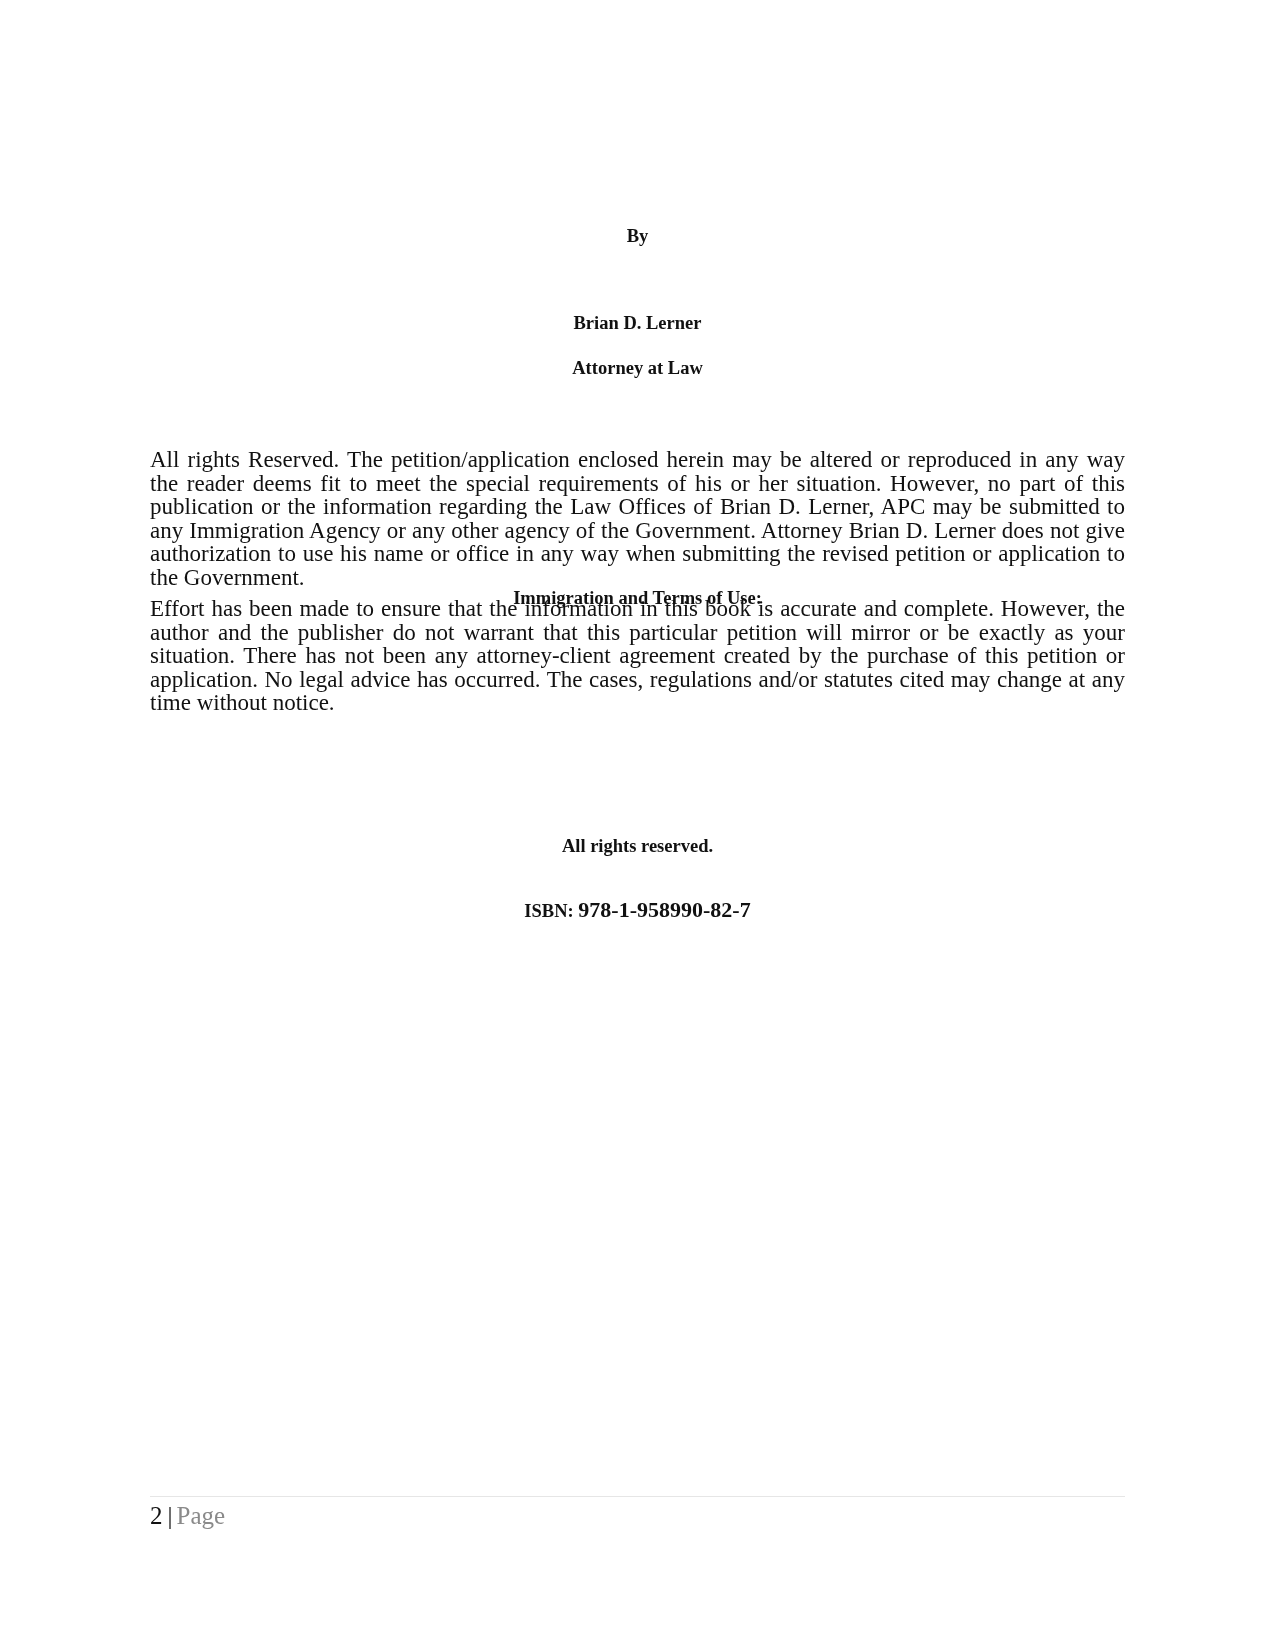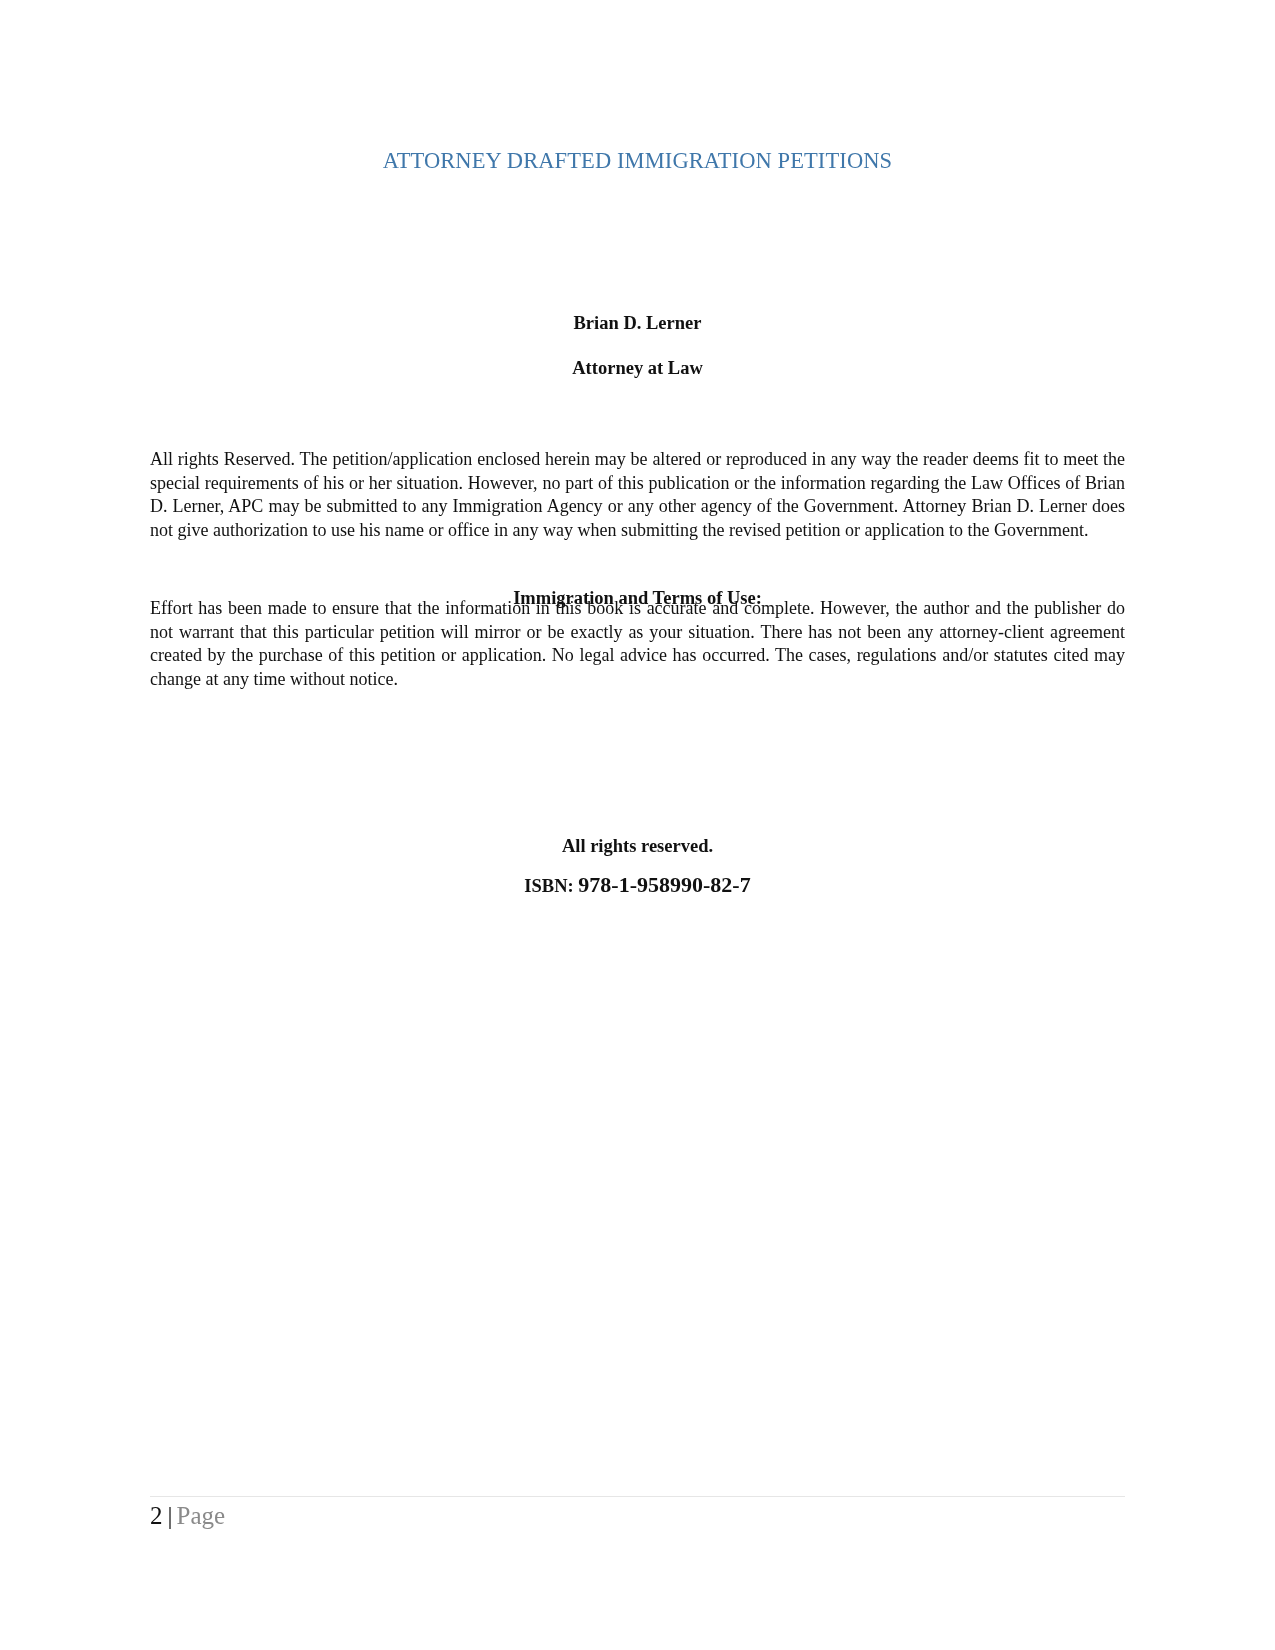--- a/index.html
+++ b/index.html
@@ -4,41 +4,41 @@
 <style>
   html, body { margin: 0; padding: 0; background: #ffffff; }
   body { width: 1275px; height: 1650px; position: relative; overflow: hidden; color: #111111; }
   .page { position: absolute; left: 0; top: 0; width: 1275px; height: 1650px; }
   .serif { font-family: "Liberation Serif", "DejaVu Serif", serif; }
   .center-line { position: absolute; left: 150px; width: 975px; text-align: center; white-space: nowrap; }
   .title { top: 148px; font-size: 22.5px; color: #3f77aa; letter-spacing: 0.1px; }
   .by { top: 226px; font-size: 18.5px; font-weight: bold; }
   .author { top: 313px; font-size: 18.5px; font-weight: bold; }
   .role { top: 358px; font-size: 18.5px; font-weight: bold; }
-  .para { position: absolute; left: 150px; width: 975px; font-size: 18px; line-height: 23.5px; text-align: justify; text-align-last: left; font-family: Liberation Serif, serif; }
+  .para { position: absolute; left: 150px; width: 975px; font-size: 23px; line-height: 23.5px; text-align: justify; text-align-last: left; font-family: Liberation Serif, serif; }
   .para1 { top: 448px; }
   .disc-head { top: 588px; font-size: 18.5px; font-weight: bold; }
   .para2 { top: 597px; }
   .copyright { top: 771px; font-size: 18.5px; font-weight: bold; }
   .rights { top: 836px; font-size: 18.5px; font-weight: bold; }
-  .isbn { top: 872px; font-size: 18.5px; font-weight: bold; }
+  .isbn { top: 897px; font-size: 18.5px; font-weight: bold; }
   .isbn .num { font-size: 22px; font-weight: bold; }
   .footer-rule { position: absolute; left: 150px; top: 1496px; width: 975px; height: 0; border-top: 1.5px solid #e6e6e6; }
   .footer { position: absolute; left: 150px; top: 1502px; font-size: 25px; white-space: nowrap; }
   .footer .pnum { color: #111111; }
   .footer .sep { color: #111111; margin: 0 4px 0 5px; }
   .footer .plabel { color: #8a8a8a; }
 </style>
 </head>
 <body>
 
 <div class="page serif">
 
-  <div class="center-line title">ATTORNEY DRAFTED IMMIGRATION PETITIONS</div>
 
+  <div class="center-line by">By</div>
 
   <div class="center-line author">Brian D. Lerner</div>
 
   <div class="center-line role">Attorney at Law</div>
 
   <div class="para para1">All rights Reserved. The petition/application enclosed herein may be altered or reproduced in any way the reader deems fit to meet the special requirements of his or her situation. However, no part of this publication or the information regarding the Law Offices of Brian D. Lerner, APC may be submitted to any Immigration Agency or any other agency of the Government. Attorney Brian D. Lerner does not give authorization to use his name or office in any way when submitting the revised petition or application to the Government.</div>
 
   <div class="center-line disc-head">Immigration and Terms of Use:</div>
 
   <div class="para para2">Effort has been made to ensure that the information in this book is accurate and complete. However, the author and the publisher do not warrant that this particular petition will mirror or be exactly as your situation. There has not been any attorney-client agreement created by the purchase of this petition or application. No legal advice has occurred. The cases, regulations and/or statutes cited may change at any time without notice.</div>

